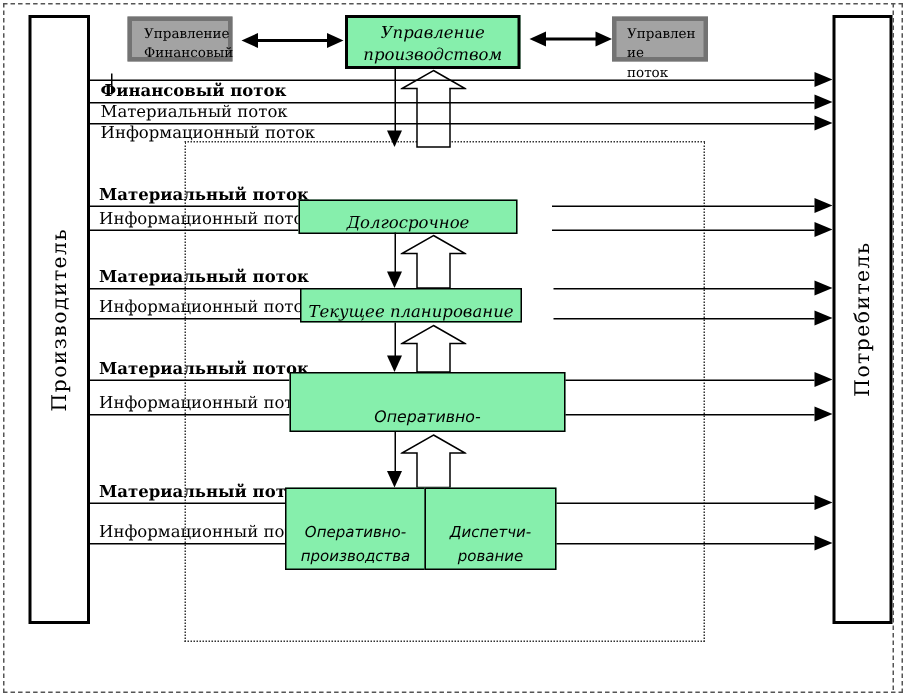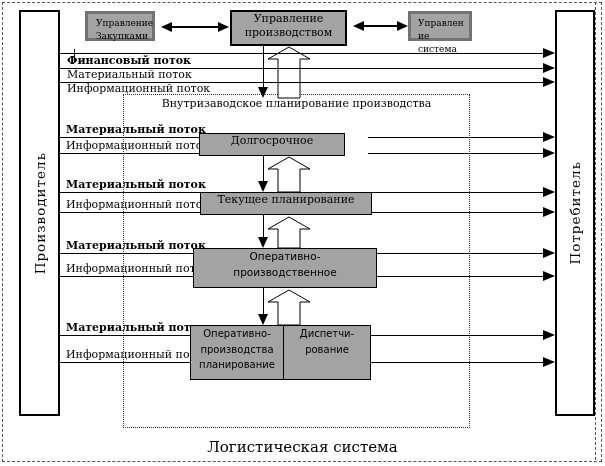--- a/index.html
+++ b/index.html
@@ -4,22 +4,22 @@
 <style>
   html,body{margin:0;padding:0;background:#fff;}
   .stage{position:relative;width:605px;height:466px;background:#fff;overflow:hidden;
          font-family:"DejaVu Serif", serif;color:#000;}
   .frame{position:absolute;left:2px;top:2px;width:598px;height:458px;border:1px dashed #555;z-index:0;}
   .frame-inner{position:absolute;left:595px;top:2px;height:458px;width:0;border-left:1px dashed #555;z-index:0;}
   .hline{position:absolute;height:1px;background:#000;z-index:2;}
   .vline{position:absolute;width:1px;background:#000;z-index:2;}
   .arr-r{position:absolute;width:0;height:0;border-top:5px solid transparent;border-bottom:5px solid transparent;border-left:12px solid #000;z-index:2;}
   .arr-d{position:absolute;width:0;height:0;border-left:5px solid transparent;border-right:5px solid transparent;border-top:11px solid #000;z-index:4;}
-  .box{position:absolute;border:1px solid #000;background:#a3a3a3;z-index:3;box-sizing:border-box;
-       display:flex;flex-direction:column;align-items:center;justify-content:flex-start;text-align:center;}
+  .box{position:absolute;border:1px solid #000;background:#86efac;z-index:3;box-sizing:border-box;
+       display:flex;flex-direction:column;align-items:center;justify-content:flex-end;text-align:center;font-style:italic;}
   .sbox{position:absolute;border:3px solid #737373;background:#a3a3a3;z-index:3;box-sizing:border-box;
         font-size:9px;line-height:1.45;text-align:left;}
   .lbl{position:absolute;line-height:1;white-space:nowrap;z-index:2;font-size:11px;}
   .b{font-weight:bold;}
   .vbar{position:absolute;border:2px solid #000;background:#fff;z-index:3;box-sizing:border-box;
         display:flex;align-items:center;justify-content:center;}
   .vtext{writing-mode:vertical-rl;transform:rotate(180deg);font-size:13.5px;letter-spacing:1px;}
   .dotted{position:absolute;border:1px dotted #333;z-index:0;box-sizing:border-box;}
   .hollow{position:absolute;z-index:1;}
   .darrow{position:absolute;z-index:2;}
@@ -39,28 +39,28 @@
 
   <div class="vbar" style="left:19px;top:10px;width:41px;height:406px;">
     <span class="vtext">Производитель</span>
   </div>
   <div class="vbar" style="left:555px;top:10px;width:40px;height:406px;">
     <span class="vtext">Потребитель</span>
   </div>
 
   <div class="sbox" style="left:85px;top:11px;width:70px;height:30px;padding:3px 2px 0 8px;">
     <span style="display:block;">Управление</span>
-    <span style="display:block;">Закупками</span>
+    <span style="display:block;">Финансовый</span>
   </div>
   <div class="box" style="left:230px;top:10px;width:117px;height:36px;border-width:2px;font-size:11px;line-height:1.3;">
     <span>Управление производством</span>
   </div>
   <div class="sbox" style="left:408px;top:11px;width:64px;height:30px;padding:3px 18px 0 7px;">
     <span style="display:block;">Управлен</span>
-    <span style="display:block;">ие система</span>
+    <span style="display:block;">ие поток</span>
   </div>
 
   <div class="darrow" style="left:161px;top:22px;width:68px;height:10px;">
     <div class="da-line"></div>
     <div class="da-l"></div>
     <div class="da-r"></div>
   </div>
   <div class="darrow" style="left:353px;top:21px;width:55px;height:10px;">
     <div class="da-line"></div>
     <div class="da-l"></div>
@@ -73,21 +73,20 @@
   <div class="arr-r" style="left:543px;top:63px;"></div>
   <div class="hline" style="left:60px;top:82px;width:483px;"></div>
   <div class="arr-r" style="left:543px;top:77px;"></div>
   <div class="vline" style="left:74px;top:49px;height:14px;"></div>
 
   <div class="lbl b" style="left:67px;top:55px;">Финансовый поток</div>
   <div class="lbl" style="left:67px;top:69px;">Материальный поток</div>
   <div class="lbl" style="left:67px;top:83px;">Информационный поток</div>
 
   <div class="dotted" style="left:123px;top:94px;width:347px;height:334px;"></div>
-  <div class="title-center" style="left:123px;top:97px;width:347px;font-size:11px;">Внутризаводское планирование производства</div>
 
   <svg class="hollow" style="left:267px;top:46px;" width="44" height="53" viewBox="0 0 44 53">
     <polygon points="22,1 43,13 33,13 33,52 11,52 11,13 1,13" fill="#ffffff" stroke="#000000" stroke-width="1"></polygon>
   </svg>
   <div class="vline" style="left:263px;top:45px;height:43px;z-index:4;"></div>
   <div class="arr-d" style="left:258px;top:87px;"></div>
 
   <div class="box" style="left:199px;top:133px;width:146px;height:23px;font-size:11px;">
     <span>Долгосрочное</span>
   </div>
@@ -99,70 +98,67 @@
   <div class="arr-r" style="left:543px;top:132px;"></div>
   <div class="hline" style="left:368px;top:153px;width:175px;"></div>
   <div class="arr-r" style="left:543px;top:148px;"></div>
 
   <svg class="hollow" style="left:267px;top:156px;" width="44" height="37" viewBox="0 0 44 37">
     <polygon points="22,1 43,13 33,13 33,36 11,36 11,13 1,13" fill="#ffffff" stroke="#000000" stroke-width="1"></polygon>
   </svg>
   <div class="vline" style="left:263px;top:155px;height:27px;z-index:4;"></div>
   <div class="arr-d" style="left:258px;top:181px;"></div>
 
-  <div class="box" style="left:200px;top:192px;width:172px;height:23px;font-size:11px;">
+  <div class="box" style="left:200px;top:192px;width:148px;height:23px;font-size:11px;">
     <span>Текущее планирование</span>
   </div>
   <div class="lbl b" style="left:66px;top:179px;">Материальный поток</div>
   <div class="hline" style="left:60px;top:192px;width:140px;"></div>
   <div class="lbl" style="left:66px;top:199px;">Информационный поток</div>
   <div class="hline" style="left:60px;top:212px;width:140px;"></div>
   <div class="hline" style="left:369px;top:192px;width:174px;"></div>
   <div class="arr-r" style="left:543px;top:187px;"></div>
   <div class="hline" style="left:369px;top:212px;width:174px;"></div>
   <div class="arr-r" style="left:543px;top:207px;"></div>
 
   <svg class="hollow" style="left:267px;top:216px;" width="44" height="33" viewBox="0 0 44 33">
     <polygon points="22,1 43,13 33,13 33,32 11,32 11,13 1,13" fill="#ffffff" stroke="#000000" stroke-width="1"></polygon>
   </svg>
   <div class="vline" style="left:263px;top:215px;height:23px;z-index:4;"></div>
   <div class="arr-d" style="left:258px;top:237px;"></div>
 
   <div class="box sans" style="left:193px;top:248px;width:184px;height:40px;font-size:10.5px;line-height:1.5;">
     <span style="display:block;">Оперативно-</span>
-    <span style="display:block;">производственное</span>
   </div>
   <div class="lbl b" style="left:66px;top:240px;">Материальный поток</div>
   <div class="hline" style="left:60px;top:253px;width:133px;"></div>
   <div class="lbl" style="left:66px;top:263px;">Информационный поток</div>
   <div class="hline" style="left:60px;top:276px;width:133px;"></div>
   <div class="hline" style="left:376px;top:253px;width:167px;"></div>
   <div class="arr-r" style="left:543px;top:248px;"></div>
   <div class="hline" style="left:376px;top:276px;width:167px;"></div>
   <div class="arr-r" style="left:543px;top:271px;"></div>
 
   <svg class="hollow" style="left:267px;top:289px;" width="44" height="37" viewBox="0 0 44 37">
     <polygon points="22,1 43,13 33,13 33,36 11,36 11,13 1,13" fill="#ffffff" stroke="#000000" stroke-width="1"></polygon>
   </svg>
   <div class="vline" style="left:263px;top:288px;height:27px;z-index:4;"></div>
   <div class="arr-d" style="left:258px;top:314px;"></div>
 
   <div class="box sans" style="left:190px;top:325px;width:94px;height:55px;font-size:10px;line-height:1.55;">
     <span style="display:block;">Оперативно-</span>
     <span style="display:block;">производства</span>
-    <span style="display:block;">планирование</span>
   </div>
   <div class="box sans" style="left:283px;top:325px;width:88px;height:55px;font-size:10px;line-height:1.55;">
     <span style="display:block;">Диспетчи-</span>
     <span style="display:block;">рование</span>
   </div>
   <div class="lbl b" style="left:66px;top:322px;">Материальный поток</div>
   <div class="hline" style="left:60px;top:335px;width:130px;"></div>
   <div class="lbl" style="left:66px;top:349px;">Информационный поток</div>
   <div class="hline" style="left:60px;top:362px;width:130px;"></div>
   <div class="hline" style="left:362px;top:335px;width:181px;"></div>
   <div class="arr-r" style="left:543px;top:330px;"></div>
   <div class="hline" style="left:362px;top:362px;width:181px;"></div>
   <div class="arr-r" style="left:543px;top:357px;"></div>
 
-  <div class="title-center" style="left:0;top:438px;width:605px;font-size:15px;">Логистическая система</div>
 
 </div>
 
 </body></html>

